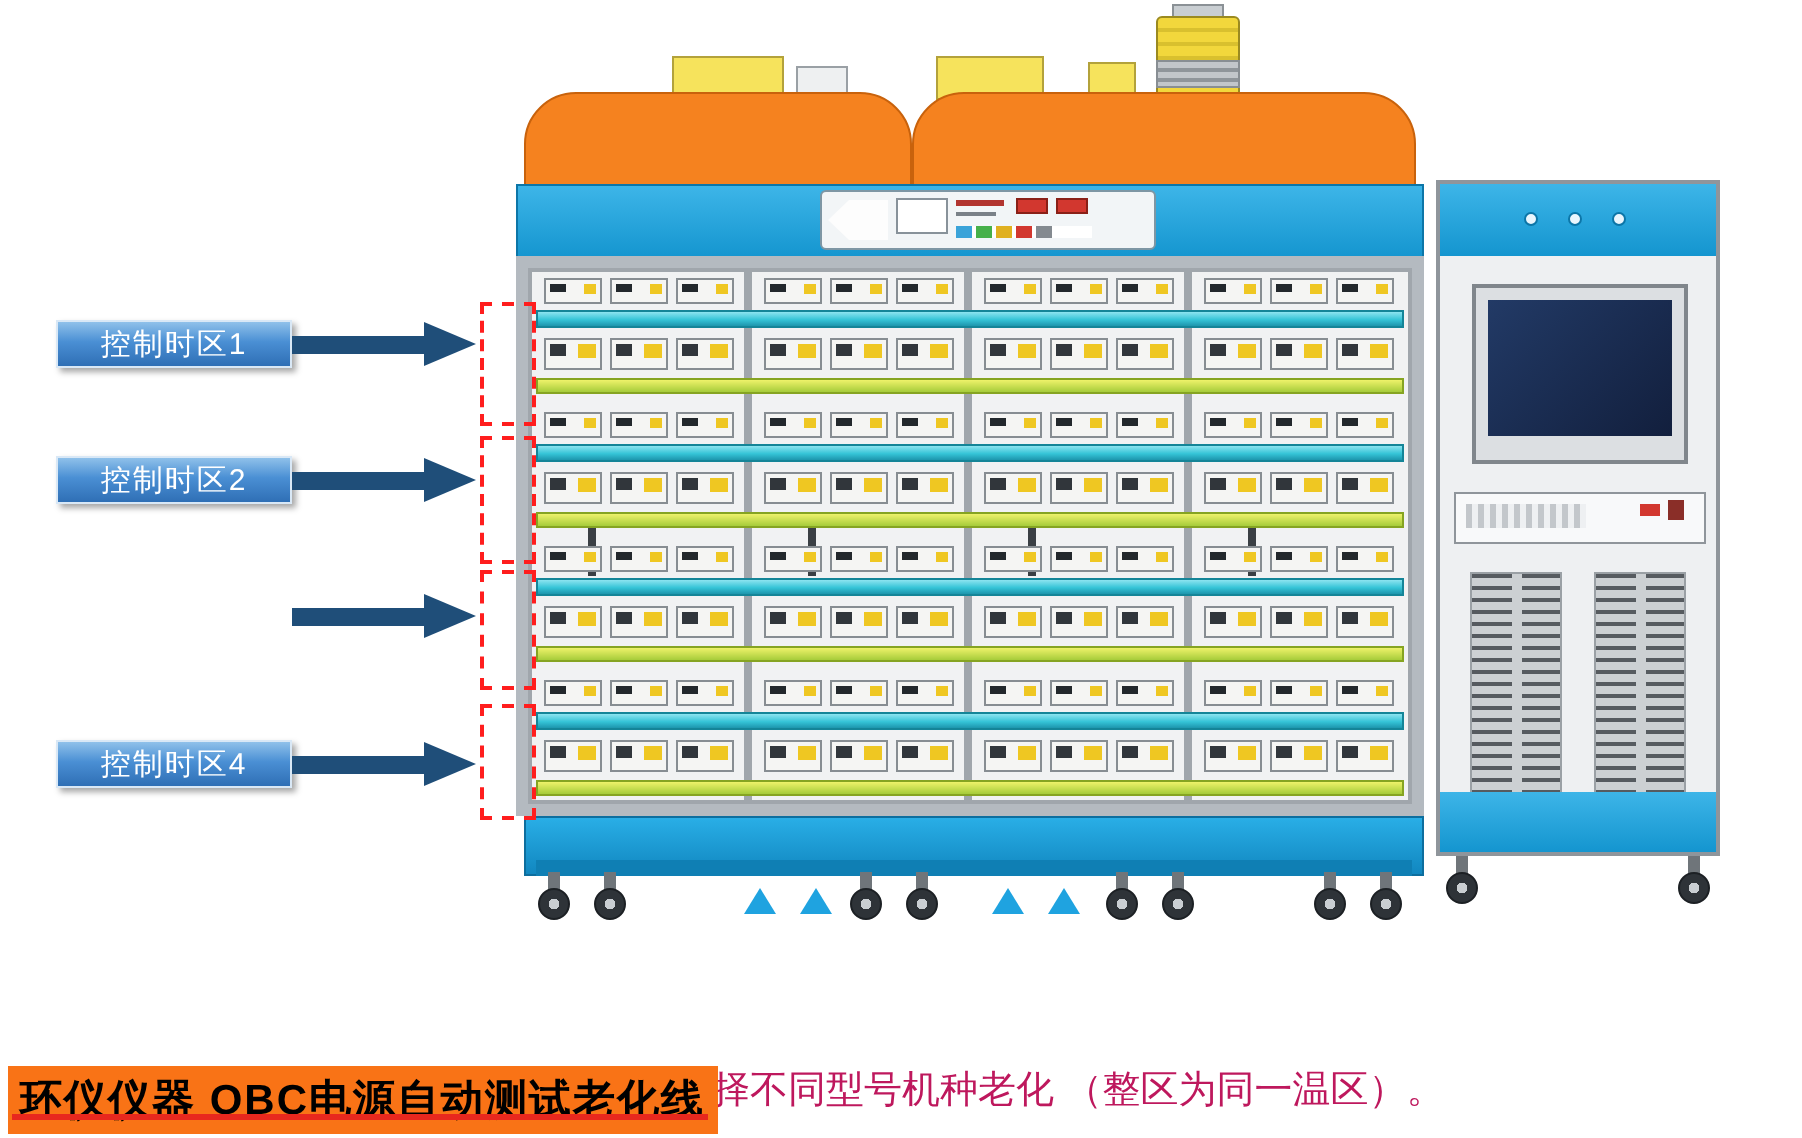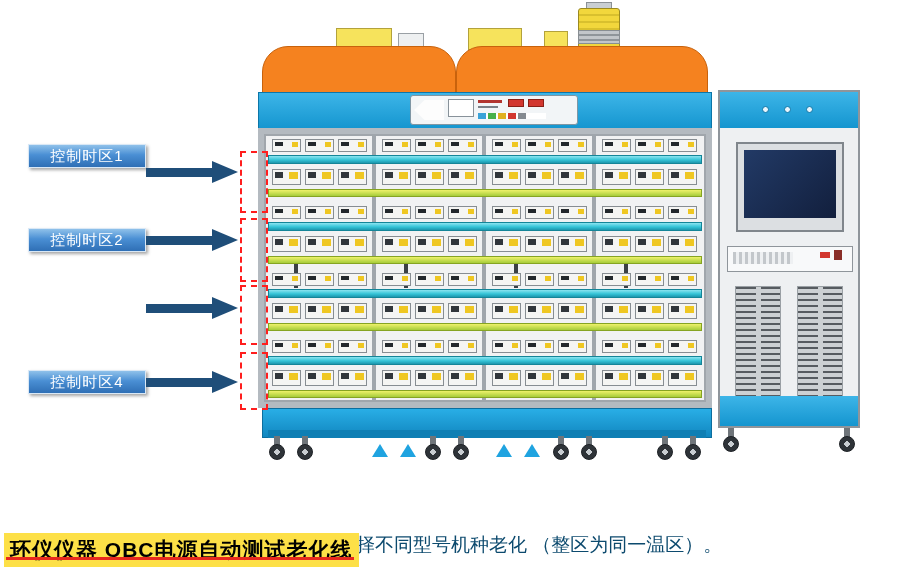--- a/index.html
+++ b/index.html
@@ -26,22 +26,22 @@
               border:1px solid #d9e8f6;box-shadow:2px 2px 3px rgba(0,0,0,.35);}
   .arrow-shaft{position:absolute;left:146px;width:66px;height:9px;background:#1f4e79;z-index:6;}
   .arrow-head{position:absolute;left:212px;width:0;height:0;z-index:6;
               border-left:26px solid #1f4e79;border-top:11px solid transparent;border-bottom:11px solid transparent;}
   .zone-dashed{position:absolute;left:240px;width:28px;border:2px dashed #ff1e1e;z-index:5;background:transparent;}
 
   
   .bullets{position:absolute;left:220px;top:466px;margin:0;padding:0 0 0 10px;width:660px;
            font-size:19px;color:#111;z-index:2;}
   .bullets li{height:30px;line-height:30px;list-style:disc;}
-  .bullet3{position:absolute;left:356px;top:532px;font-size:19px;color:#0c4a6e;z-index:2;}
-  .hl-title{position:absolute;left:4px;top:533px;background:#fde047;color:#000;font-size:21px;font-weight:700;
+  .bullet3{position:absolute;left:356px;top:532px;font-size:19px;color:#be185d;z-index:2;}
+  .hl-title{position:absolute;left:4px;top:533px;background:#f97316;color:#000;font-size:21px;font-weight:700;
             padding:3px 6px;letter-spacing:1px;z-index:9;white-space:nowrap;}
   .hl-underline{position:absolute;left:6px;top:557px;width:348px;height:3px;background:#e8281e;z-index:10;}
 </style>
 </head>
 <body>
 
 <div class="stage">
 
   <div class="abs" style="left:586px;top:2px;width:26px;height:8px;background:#c9ced2;border:1px solid #8b9196;"></div>
   <div class="abs" style="left:578px;top:8px;width:42px;height:44px;background:repeating-linear-gradient(180deg,#f2d73c 0 5px,#d9c02e 5px 7px);border:1px solid #9b8a20;border-radius:3px;"></div>
@@ -193,21 +193,21 @@
   <div class="abs" style="left:733px;top:252px;width:60px;height:12px;background:repeating-linear-gradient(90deg,#c3c7cb 0 3px,#eef0f2 3px 6px);"></div>
   <div class="abs" style="left:820px;top:252px;width:10px;height:6px;background:#d2372f;"></div>
   <div class="abs" style="left:834px;top:250px;width:8px;height:10px;background:#8a2e28;"></div>
   <div class="grille" style="left:735px;top:286px;width:46px;height:130px;"></div>
   <div class="grille" style="left:797px;top:286px;width:46px;height:130px;"></div>
   <div class="abs" style="left:720px;top:396px;width:138px;height:30px;background:linear-gradient(#3db5e8,#1495cf);"></div>
 
   <div class="abs" style="left:262px;top:408px;width:450px;height:30px;background:linear-gradient(#29aee6,#1187c0);border:1px solid #0d6e9e;"></div>
   <div class="abs" style="left:268px;top:430px;width:438px;height:8px;background:#0f7fb4;"></div>
 
-  <div class="zone-label" style="top:144px">
+  <div class="zone-label" style="top:160px">
       <span>控制时区1</span>
     </div>
   <div class="zone-label" style="top:228px">
       <span>控制时区2</span>
     </div>
   <div class="zone-label" style="top:370px">
       <span>控制时区4</span>
     </div>
 
   <div class="arrow-shaft" style="top:168px"></div>

